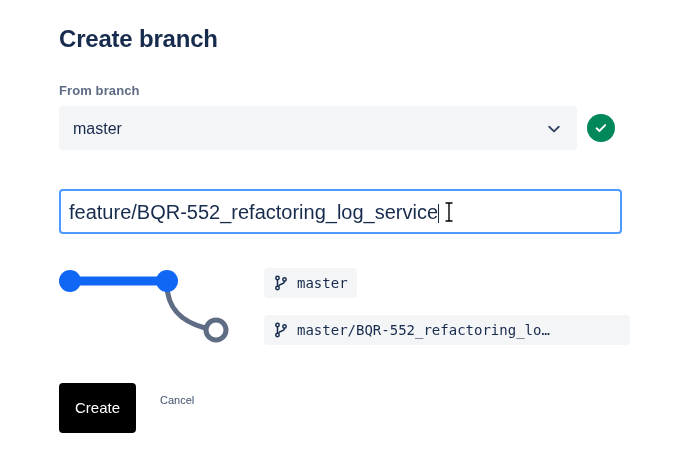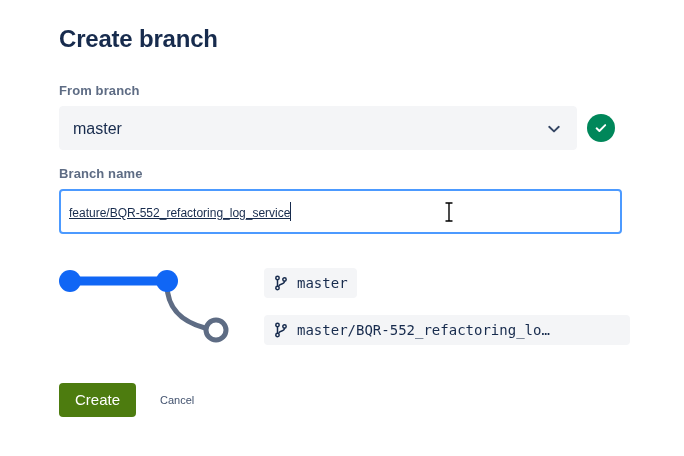--- a/index.html
+++ b/index.html
@@ -104,25 +104,24 @@
     background: #FFFFFF;
     border: 2px solid #4C9AFF;
     border-radius: 4px;
     box-sizing: border-box;
     cursor: text;
   }
   .text-input-value {
     position: absolute;
     left: 8px;
     top: 11px;
-    font-size: 12px;
+    font-size: 20px;
     color: #172B4D;
     line-height: 20px;
     white-space: nowrap;
-    text-decoration: underline;
   }
   .caret {
     display: inline-block;
     width: 1px;
     height: 19px;
     background: #172B4D;
     vertical-align: -4px;
     margin-left: 0px;
   }
 
@@ -162,23 +161,23 @@
     line-height: 18px;
     white-space: nowrap;
     overflow: hidden;
   }
 
   
   .btn-create {
     position: absolute;
     left: 59px;
     top: 383px;
-    height: 34px;
+    height: 50px;
     padding: 0 16px;
-    background: #4d7c0f;
+    background: #000000;
     color: #FFFFFF;
     font-size: 15px;
     font-weight: 500;
     border: none;
     border-radius: 4px;
     cursor: pointer;
     font-family: "Liberation Sans", sans-serif;
     line-height: 34px;
   }
   .btn-cancel {
@@ -224,21 +223,20 @@
         </svg>
       </span>
     </div>
     <div class="check-badge">
       <svg width="16" height="16" viewBox="0 0 16 16" fill="none">
         <path d="M3.6 8.3 L6.4 11 L12.2 5.1" stroke="#FFFFFF" stroke-width="1.9" stroke-linecap="round" stroke-linejoin="round"></path>
       </svg>
     </div>
   </div>
 
-  <div class="field-label label-branch-name">Branch name</div>
 
   <div class="text-input">
     <span class="text-input-value"><span>feature/BQR-552_refactoring_log_service</span><span class="caret"></span></span>
   </div>
 
   <div class="graph">
     <svg width="190" height="88" viewBox="0 0 190 88" fill="none">
 
       <path d="M115 22 C 115 48, 131 60, 153 66" stroke="#5E6C84" stroke-width="5" fill="none" stroke-linecap="round"></path>
 

